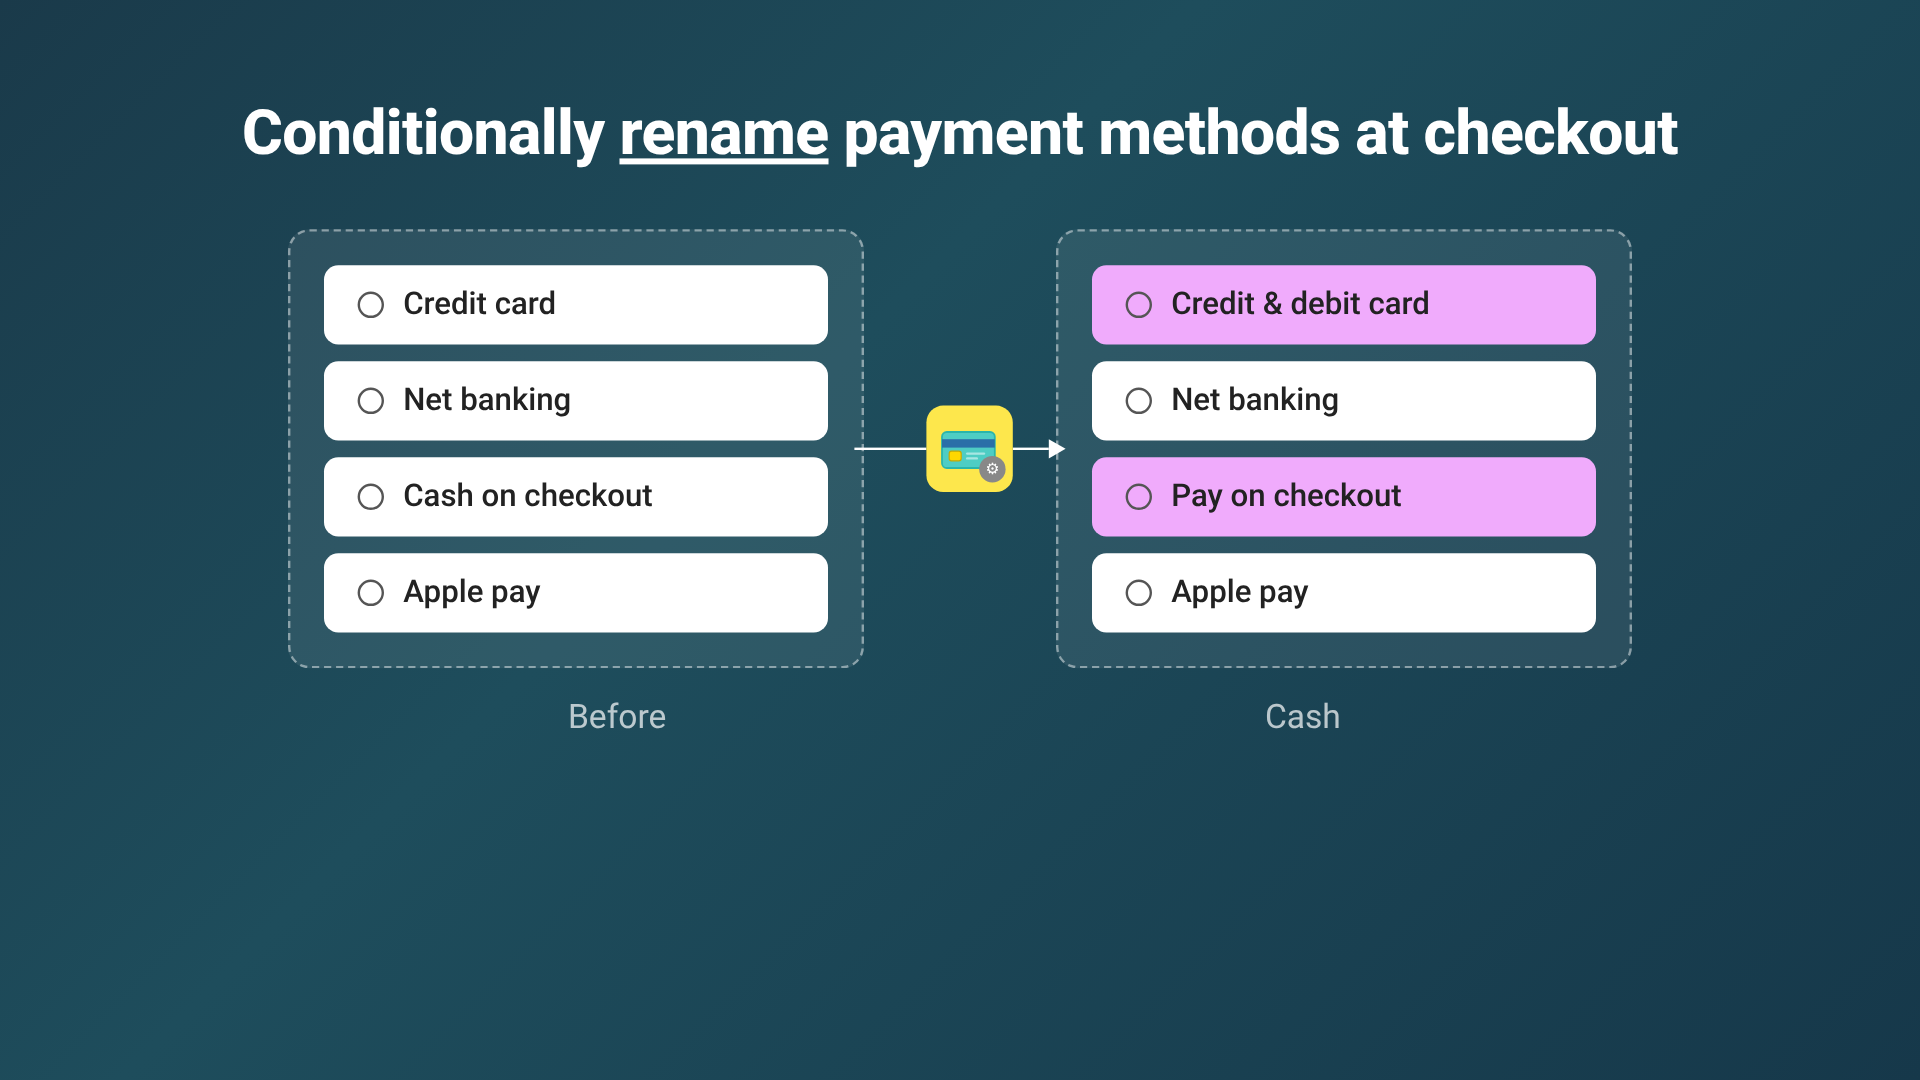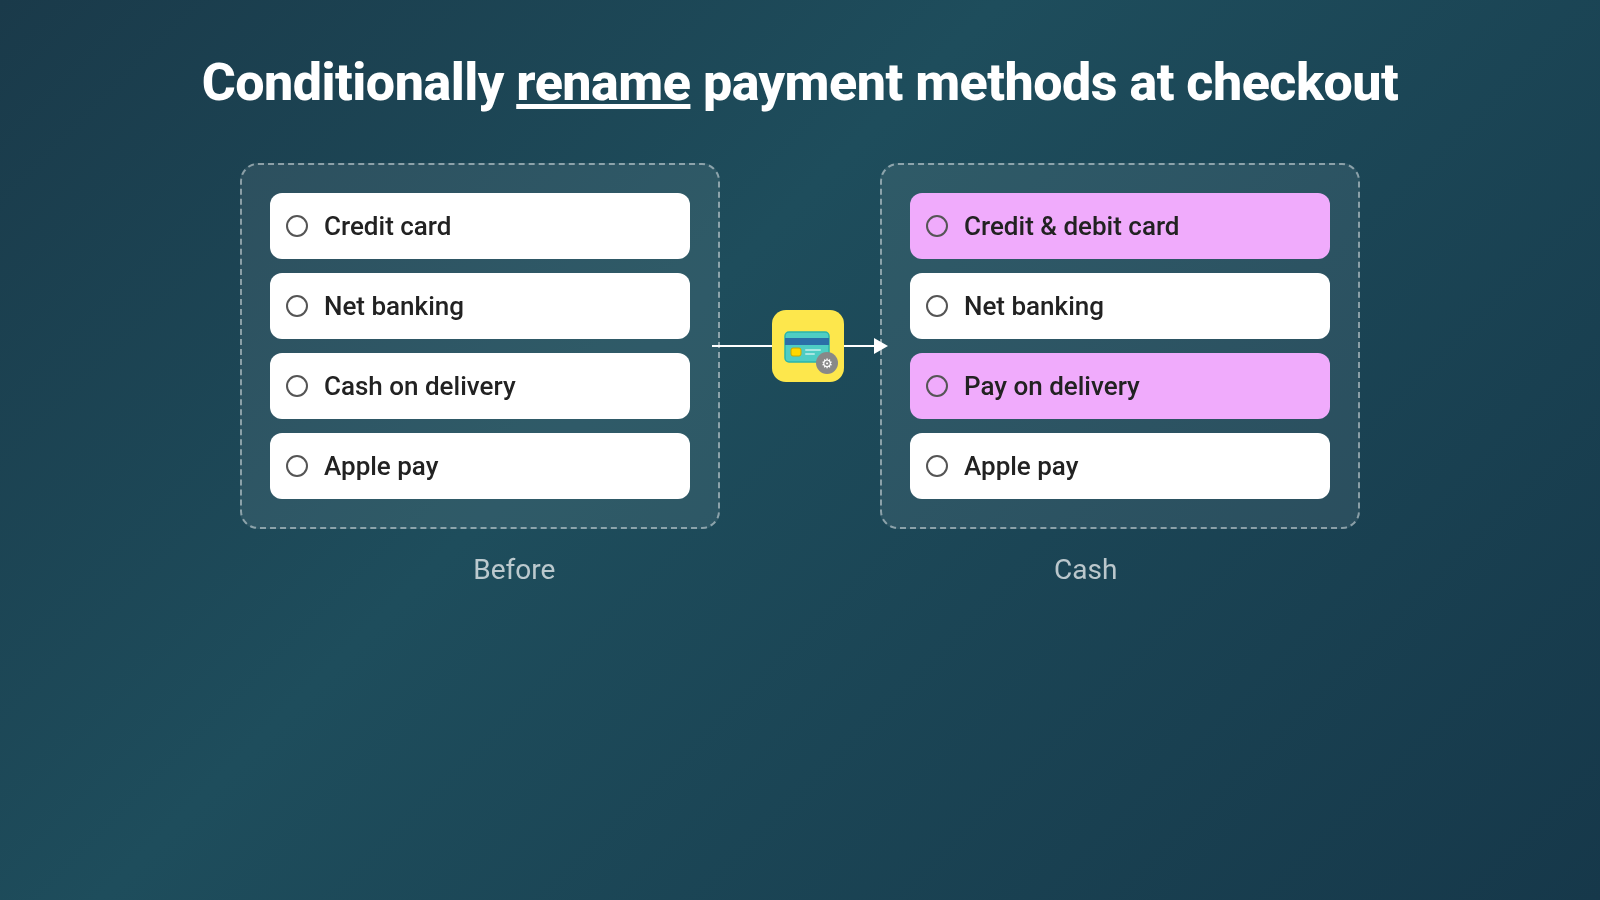--- a/index.html
+++ b/index.html
@@ -10,21 +10,21 @@
       background: linear-gradient(135deg, #1a3a4a 0%, #1e4d5c 40%, #16384a 100%);
       display: flex;
       flex-direction: column;
       align-items: center;
       justify-content: flex-start;
       font-family: -apple-system, BlinkMacSystemFont, 'Segoe UI', Roboto, sans-serif;
       overflow: hidden;
     }
 
     .title-area {
-      margin-top: 52px;
+      margin-top: 80px;
       text-align: center;
     }
 
     .title {
       font-size: 52px;
       font-weight: 800;
       color: #ffffff;
       letter-spacing: -0.5px;
     }
 
@@ -51,21 +51,21 @@
       border-radius: 18px;
       padding: 28px 28px 28px 28px;
       display: flex;
       flex-direction: column;
       gap: 14px;
     }
 
     .payment-item {
       background: #ffffff;
       border-radius: 12px;
-      padding: 18px 16px;
+      padding: 18px 28px;
       display: flex;
       align-items: center;
       gap: 16px;
       font-size: 26px;
       font-weight: 500;
       color: #222222;
     }
 
     .payment-item.highlighted {
       background: #f0abfc;
@@ -178,21 +178,21 @@
     <div class="payment-item">
       <div class="radio-icon"></div>
       <span>Credit card</span>
     </div>
     <div class="payment-item">
       <div class="radio-icon"></div>
       <span>Net banking</span>
     </div>
     <div class="payment-item">
       <div class="radio-icon"></div>
-      <span>Cash on delivery</span>
+      <span>Cash on checkout</span>
     </div>
     <div class="payment-item">
       <div class="radio-icon"></div>
       <span>Apple pay</span>
     </div>
   </div>
 
   <div class="arrow-area">
     <div class="arrow-icon-container">
       <div class="arrow-line"></div>
@@ -221,21 +221,21 @@
     <div class="payment-item highlighted">
       <div class="radio-icon"></div>
       <span>Credit &amp; debit card</span>
     </div>
     <div class="payment-item">
       <div class="radio-icon"></div>
       <span>Net banking</span>
     </div>
     <div class="payment-item highlighted">
       <div class="radio-icon"></div>
-      <span>Pay on delivery</span>
+      <span>Pay on checkout</span>
     </div>
     <div class="payment-item">
       <div class="radio-icon"></div>
       <span>Apple pay</span>
     </div>
   </div>
 </div>
 
 <div class="label-area">
   <div class="before-label panel-label">Before</div>

